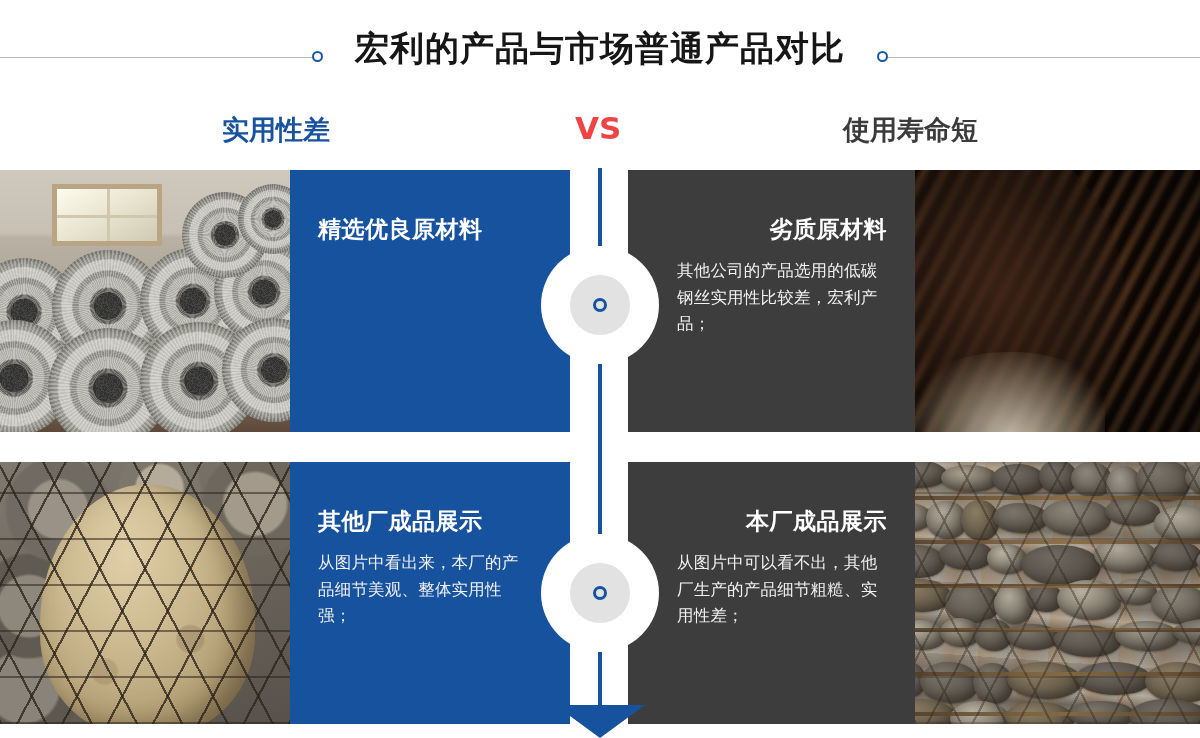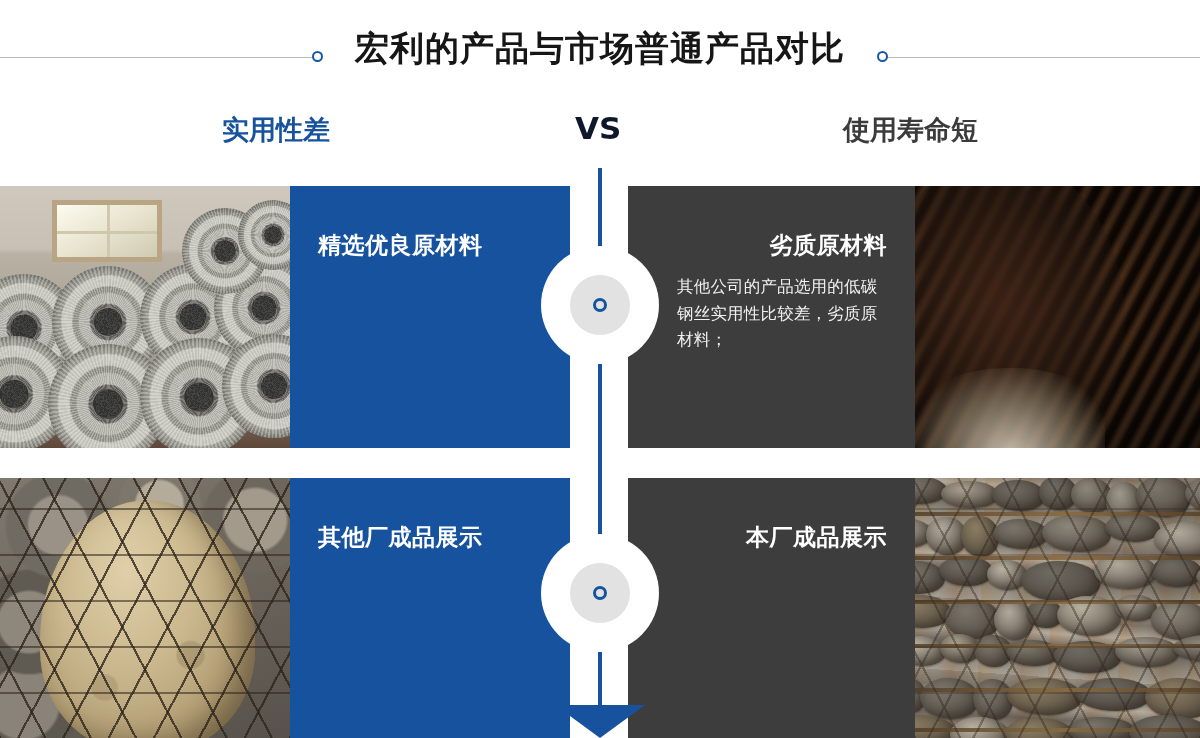--- a/index.html
+++ b/index.html
@@ -36,31 +36,31 @@
 
   
   #labels-row { position:absolute; left:0; top:112px; width:1200px; height:56px; }
   #label-left {
     position:absolute; left:222px; top:0;
     font-size:27px; font-weight:bold; color:#17529f;
     font-family:"DejaVu Sans","Liberation Sans",sans-serif;
   }
   #label-vs {
     position:absolute; left:575px; top:-2px;
-    font-size:31px; font-weight:bold; color:#0f172a;
+    font-size:31px; font-weight:bold; color:#ef4444;
     font-family:"DejaVu Sans","Liberation Sans",sans-serif;
   }
   #label-right {
     position:absolute; left:843px; top:0;
     font-size:27px; font-weight:bold; color:#3b3b3b;
     font-family:"DejaVu Sans","Liberation Sans",sans-serif;
   }
 
   
-  .row { position:absolute; left:0; width:1200px; height:262px;margin-top:16px; }
+  .row { position:absolute; left:0; width:1200px; height:262px; }
   .row.r1 { top:170px; }
   .row.r2 { top:462px; }
 
   .card { position:absolute; top:0; height:262px; overflow:hidden; }
   .card.left  { left:0;   width:570px; }
   .card.right { left:628px; width:572px; }
 
   .photo { position:absolute; top:0; height:262px; overflow:hidden; }
   .photo.l { left:0;   width:290px; }
   .photo.r { left:287px; width:285px; }
@@ -260,21 +260,21 @@
       </div>
     </div>
     <div class="panel blue">
       <h3>精选优良原材料</h3>
     </div>
   </div>
 
   <div class="card right">
     <div class="panel dark">
       <h3>劣质原材料</h3>
-      <p>其他公司的产品选用的低碳钢丝实用性比较差，劣质原材料；</p>
+      <p>其他公司的产品选用的低碳钢丝实用性比较差，宏利产品；</p>
     </div>
     <div class="photo r">
       <div class="ph wire-rusty">
         <div class="rusty-dark"></div>
         <div class="rusty-high"></div>
       </div>
     </div>
   </div>
 </div>
 
@@ -282,26 +282,28 @@
 
   <div class="card left">
     <div class="photo l">
       <div class="ph gabion-boulder">
         <div class="boulder"></div>
         <div class="mesh"></div>
       </div>
     </div>
     <div class="panel blue">
       <h3>其他厂成品展示</h3>
+      <p>从图片中看出来，本厂的产品细节美观、整体实用性强；</p>
     </div>
   </div>
 
   <div class="card right">
     <div class="panel dark">
       <h3>本厂成品展示</h3>
+      <p>从图片中可以看不出，其他厂生产的产品细节粗糙、实用性差；</p>
     </div>
     <div class="photo r">
       <div class="ph gabion-wall">
         <div class="wall-stones" id="wall-stones">
             <i style="left: -27.8083px; top: -2.04818px; width: 59.7963px; height: 27.8476px; background: radial-gradient(at 38% 30%, rgb(122, 116, 106) 0%, rgba(60, 54, 46, 0.9) 110%);"></i>
             <i style="left: 25.988px; top: 3.03097px; width: 57.2936px; height: 27.2569px; background: radial-gradient(at 38% 30%, rgb(167, 158, 142) 0%, rgba(60, 54, 46, 0.9) 110%);"></i>
             <i style="left: 77.2816px; top: 2.25003px; width: 52.8979px; height: 30.551px; background: radial-gradient(at 38% 30%, rgb(111, 106, 97) 0%, rgba(60, 54, 46, 0.9) 110%);"></i>
             <i style="left: 124.18px; top: -2.11938px; width: 37.5228px; height: 33.9768px; background: radial-gradient(at 38% 30%, rgb(111, 106, 97) 0%, rgba(60, 54, 46, 0.9) 110%);"></i>
             <i style="left: 155.702px; top: -0.101955px; width: 41.267px; height: 34.9664px; background: radial-gradient(at 38% 30%, rgb(139, 133, 122) 0%, rgba(60, 54, 46, 0.9) 110%);"></i>
             <i style="left: 190.969px; top: 3.75909px; width: 36.3034px; height: 41.0259px; background: radial-gradient(at 38% 30%, rgb(157, 151, 139) 0%, rgba(60, 54, 46, 0.9) 110%);"></i>

